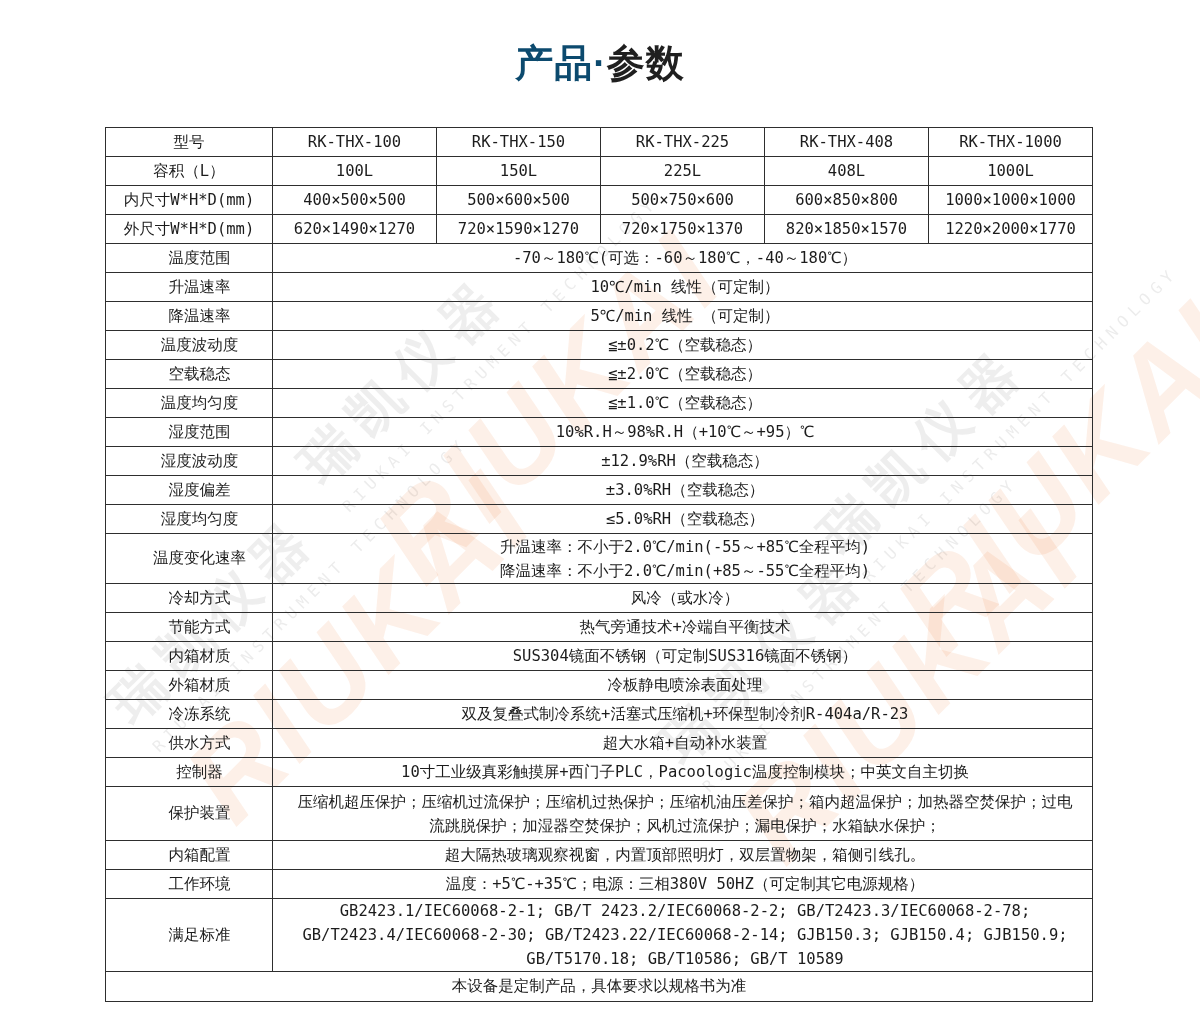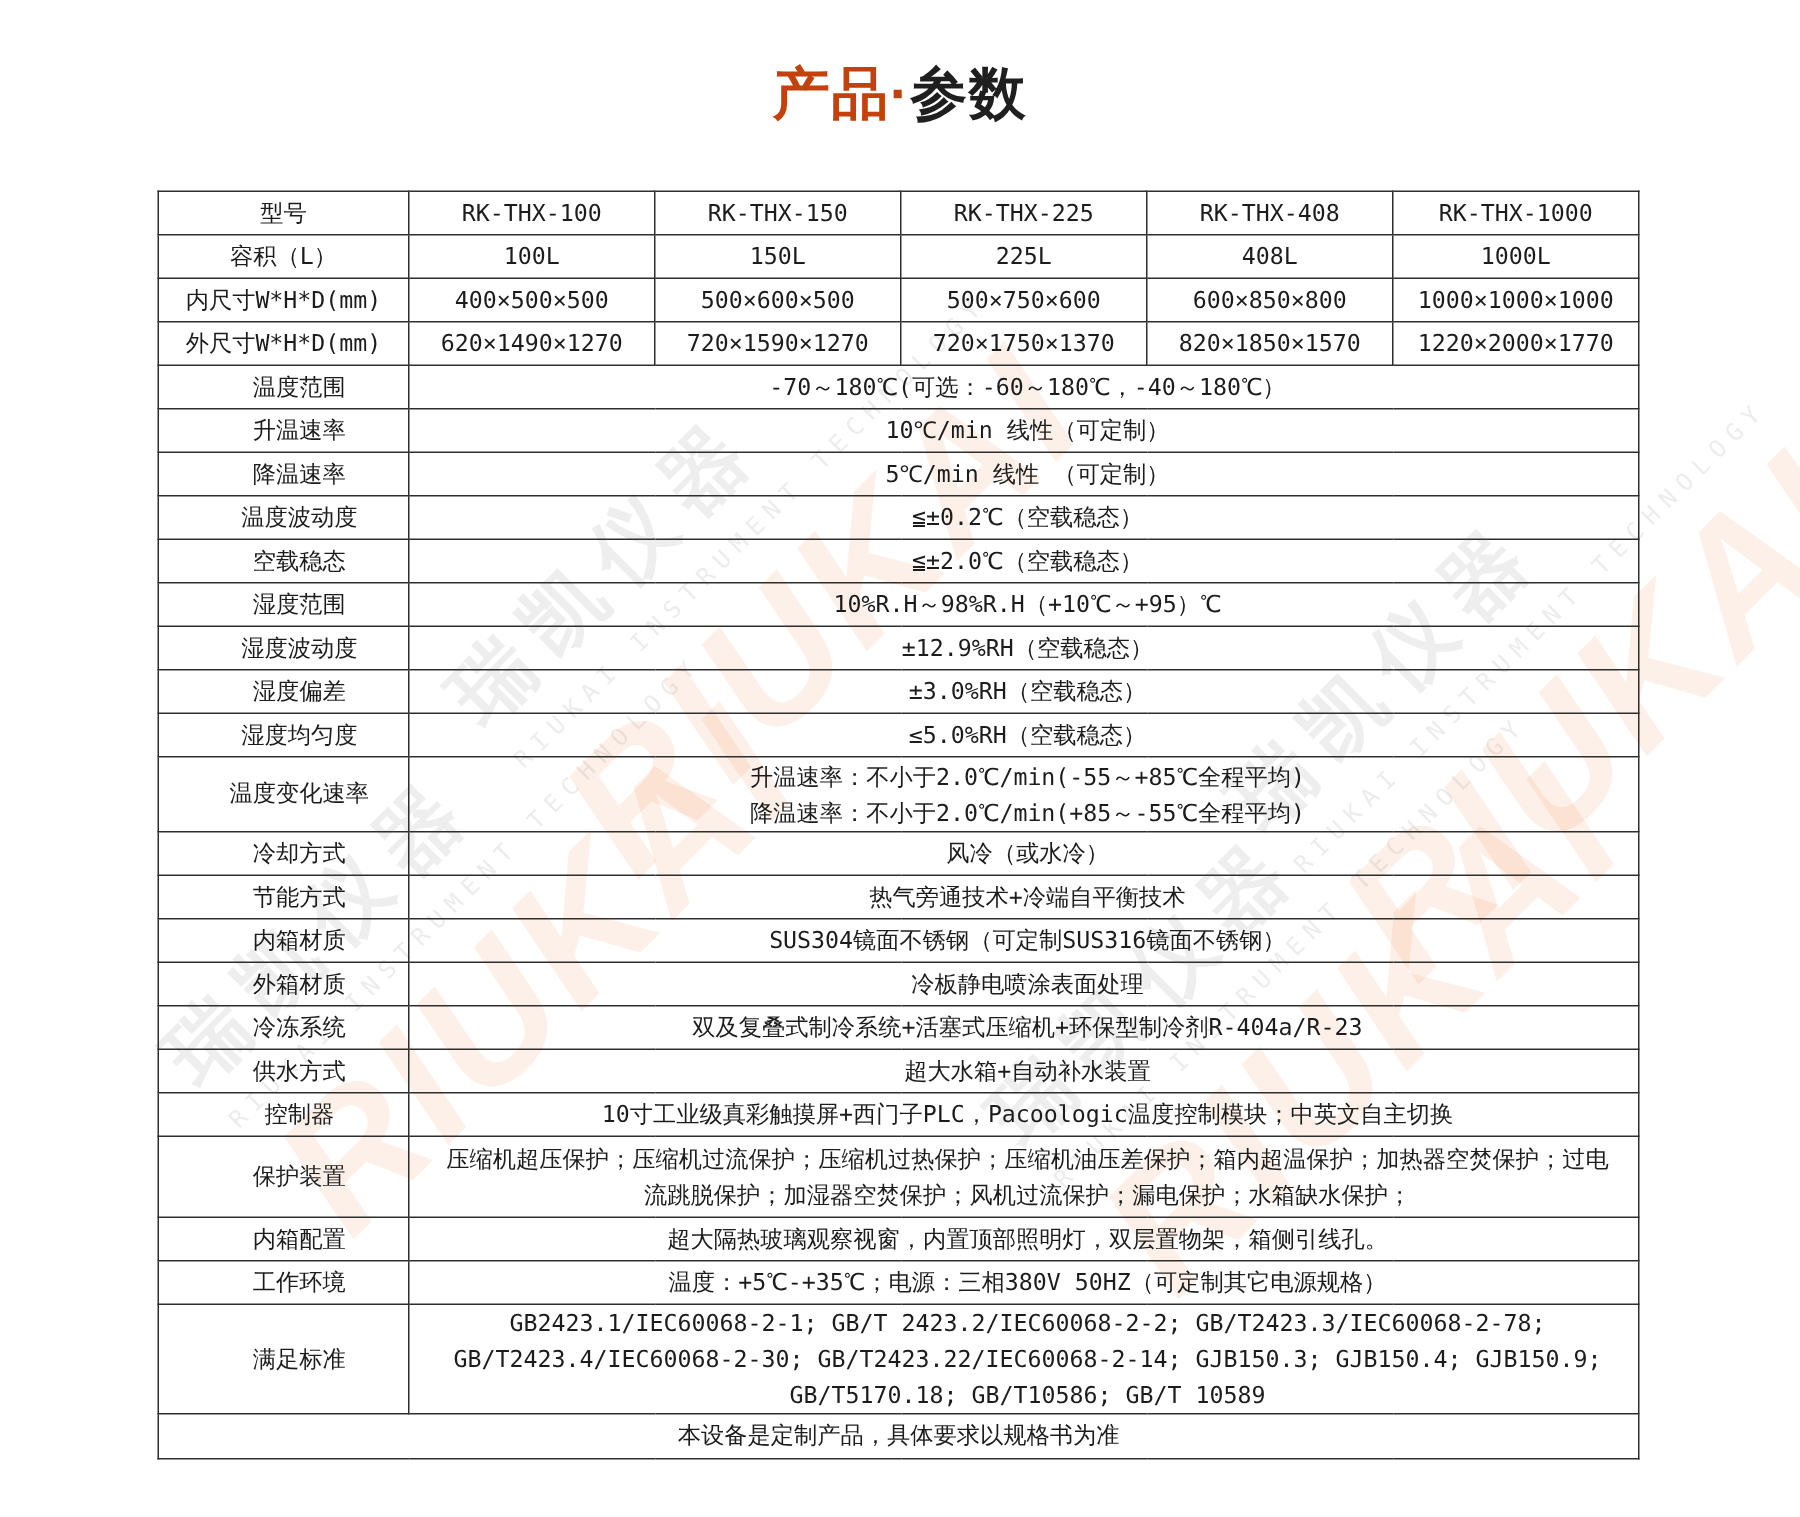--- a/index.html
+++ b/index.html
@@ -11,21 +11,21 @@
   .wm{position:absolute;transform:rotate(-45deg);white-space:nowrap;text-align:left;}
   .wm .wm-cn{font-size:54px;font-weight:bold;letter-spacing:12px;color:rgba(125,125,125,0.13);}
   .wm .wm-en{font-size:16px;letter-spacing:6px;color:rgba(125,125,125,0.15);margin-top:4px;}
   .wm .wm-brand{font-size:118px;font-weight:900;font-style:italic;letter-spacing:4px;
                 color:rgba(238,112,28,0.10);margin-top:-6px;font-family:"Liberation Sans",sans-serif;}
 
   
   .page-title{position:absolute;top:40px;left:0;width:100%;text-align:center;z-index:2;
               font-family:"Liberation Sans",sans-serif;font-size:38px;font-weight:700;
               letter-spacing:1px;line-height:46px;}
-  .t-orange{color:#c2410c;}
+  .t-orange{color:#0c4a6e;}
   .t-dark{color:#1f1f1f;}
 
   
   .spec-table{position:absolute;left:105px;top:127px;z-index:1;border-collapse:collapse;
               table-layout:fixed;width:987px;background:transparent;}
   .spec-table td{border:1px solid #2e2e2e;font-size:15.5px;vertical-align:middle;
                  padding:0;overflow:hidden;color:#1c1c1c;}
   td.lblc{text-align:center;}
   td.lbl{text-align:center;padding-left:21px;}
   td.valc{text-align:center;margin-left:32px;}
@@ -123,20 +123,24 @@
     </tr>
     <tr class="h29">
       <td class="lbl">温度波动度</td>
       <td class="vall" colspan="5">≦±0.2℃（空载稳态）</td>
     </tr>
     <tr class="h29">
       <td class="lbl">空载稳态</td>
       <td class="vall" colspan="5">≦±2.0℃（空载稳态）</td>
     </tr>
     <tr class="h29">
+      <td class="lbl">温度均匀度</td>
+      <td class="vall" colspan="5">≦±1.0℃（空载稳态）</td>
+    </tr>
+    <tr class="h29">
       <td class="lbl">湿度范围</td>
       <td class="vall" colspan="5">10%R.H～98%R.H（+10℃～+95）℃</td>
     </tr>
     <tr class="h29">
       <td class="lbl">湿度波动度</td>
       <td class="vall" colspan="5">±12.9%RH（空载稳态）</td>
     </tr>
     <tr class="h29">
       <td class="lbl">湿度偏差</td>
       <td class="vall" colspan="5">±3.0%RH（空载稳态）</td>

